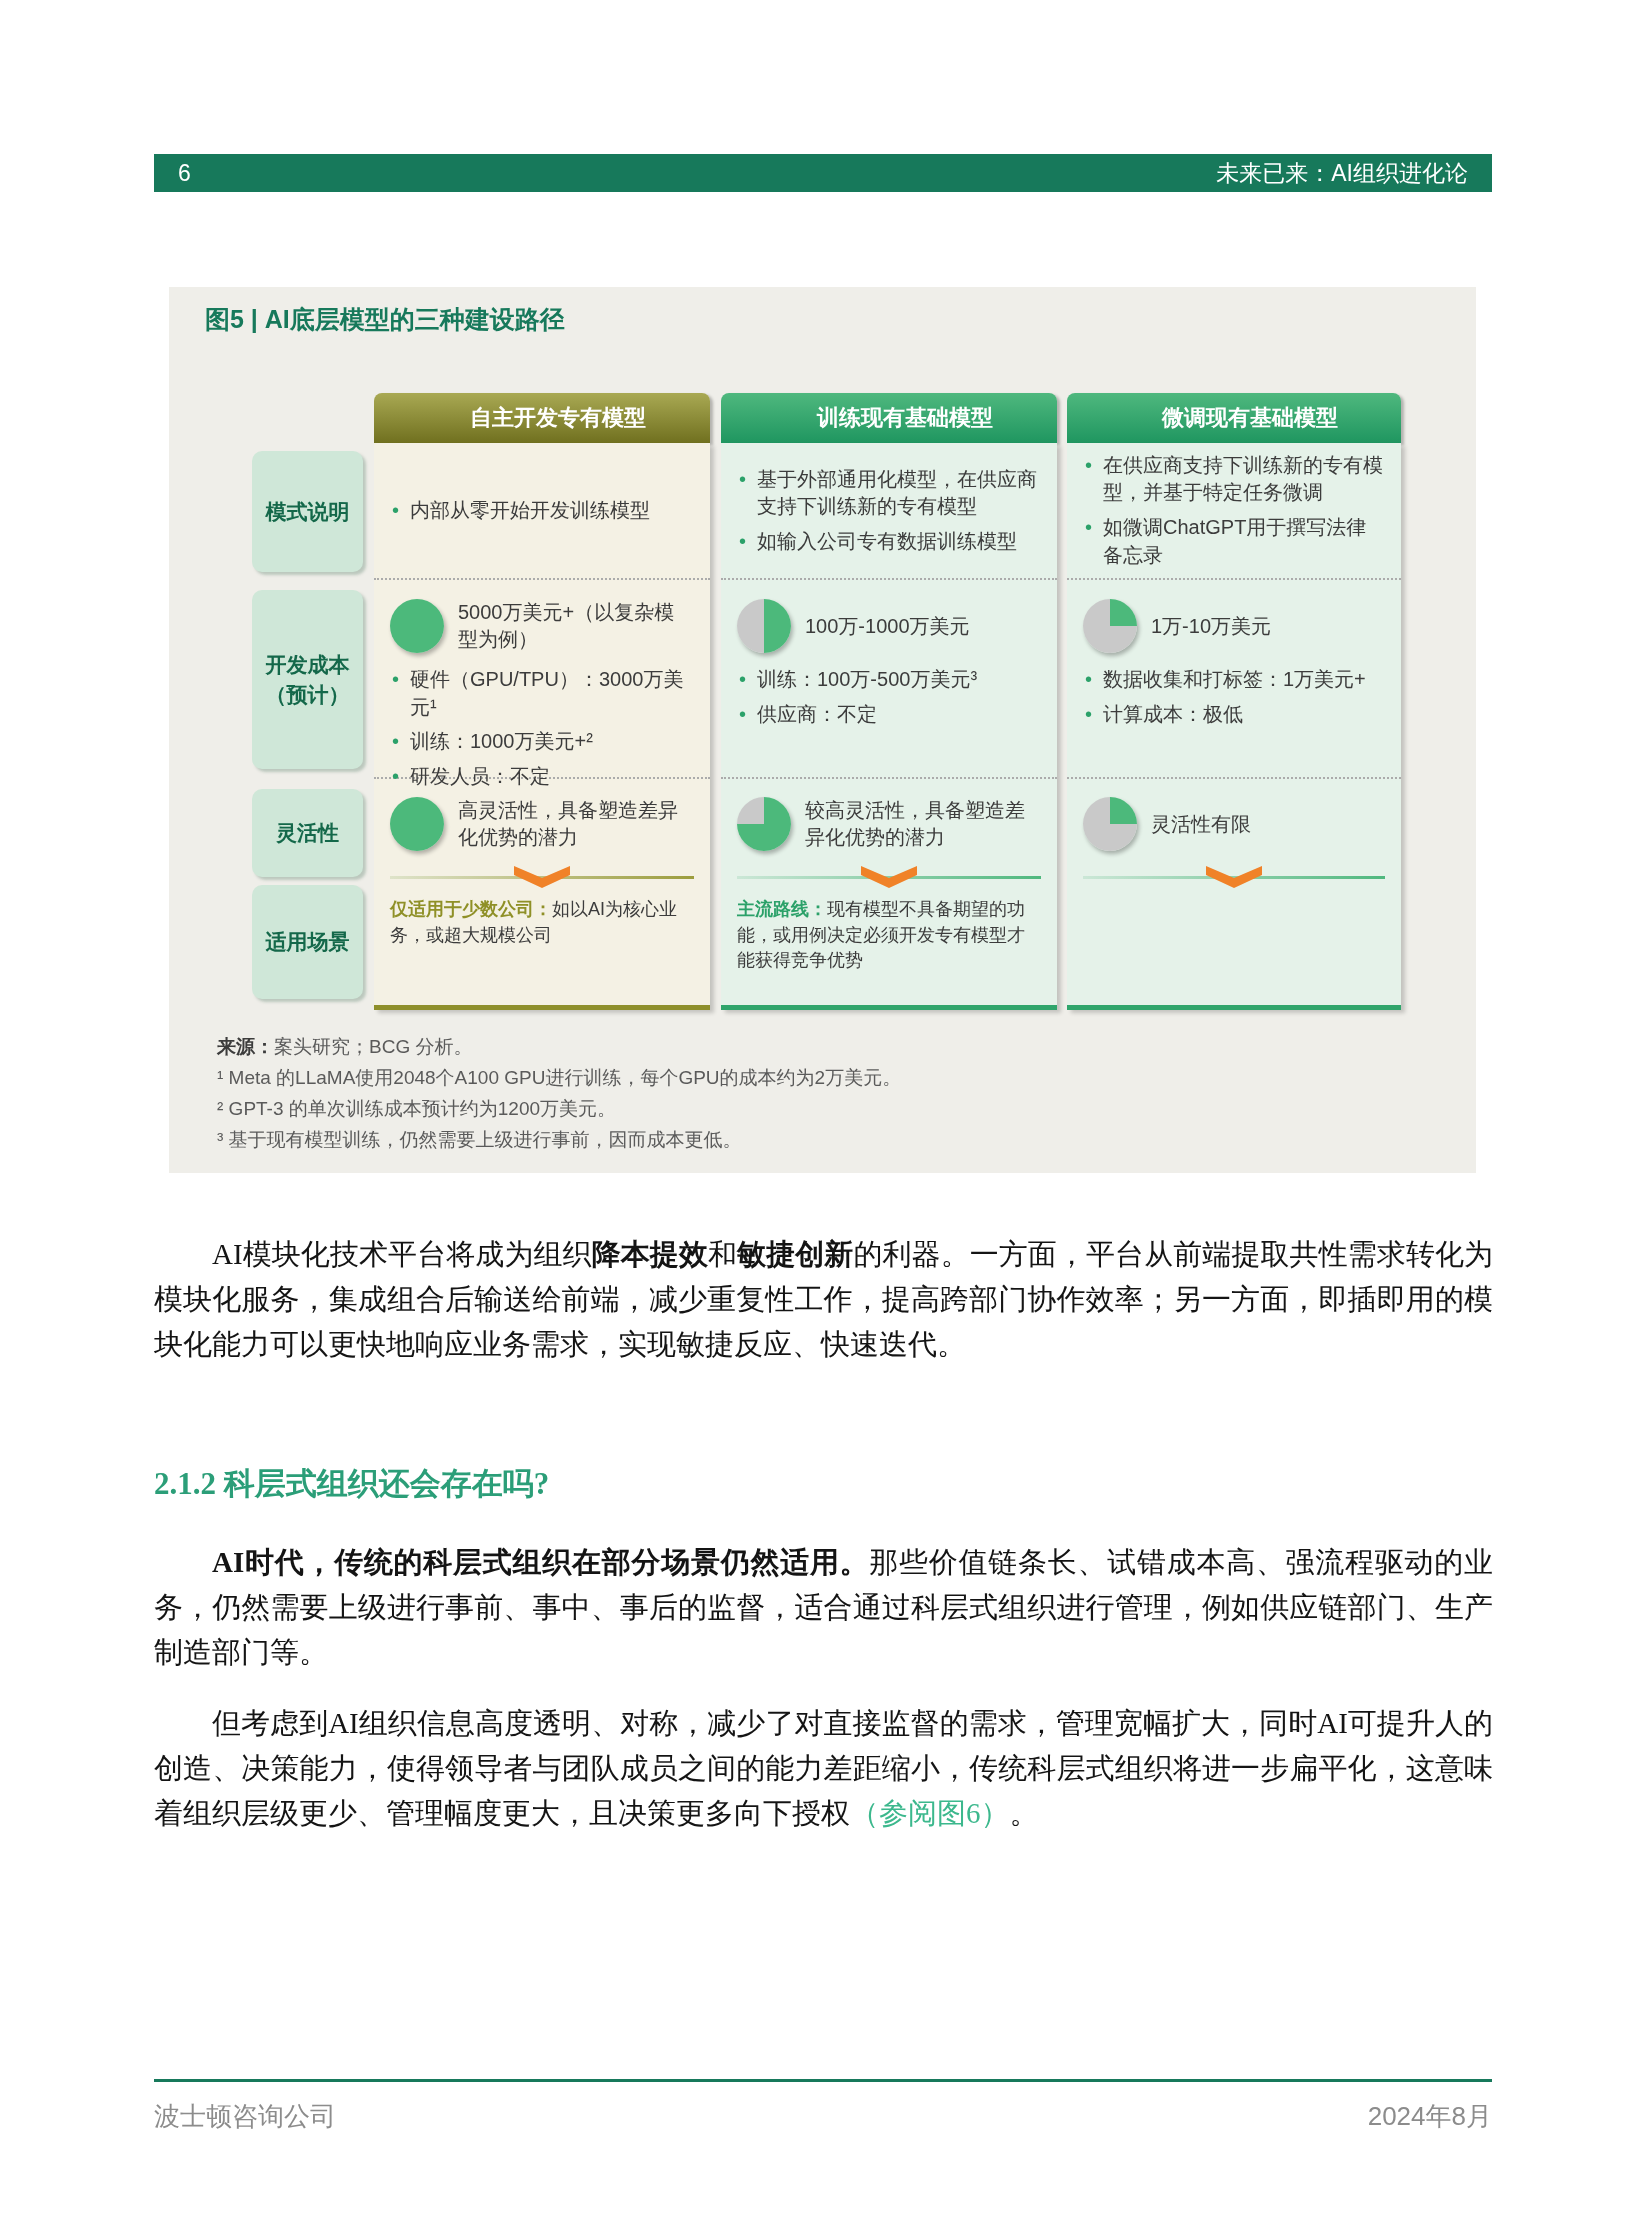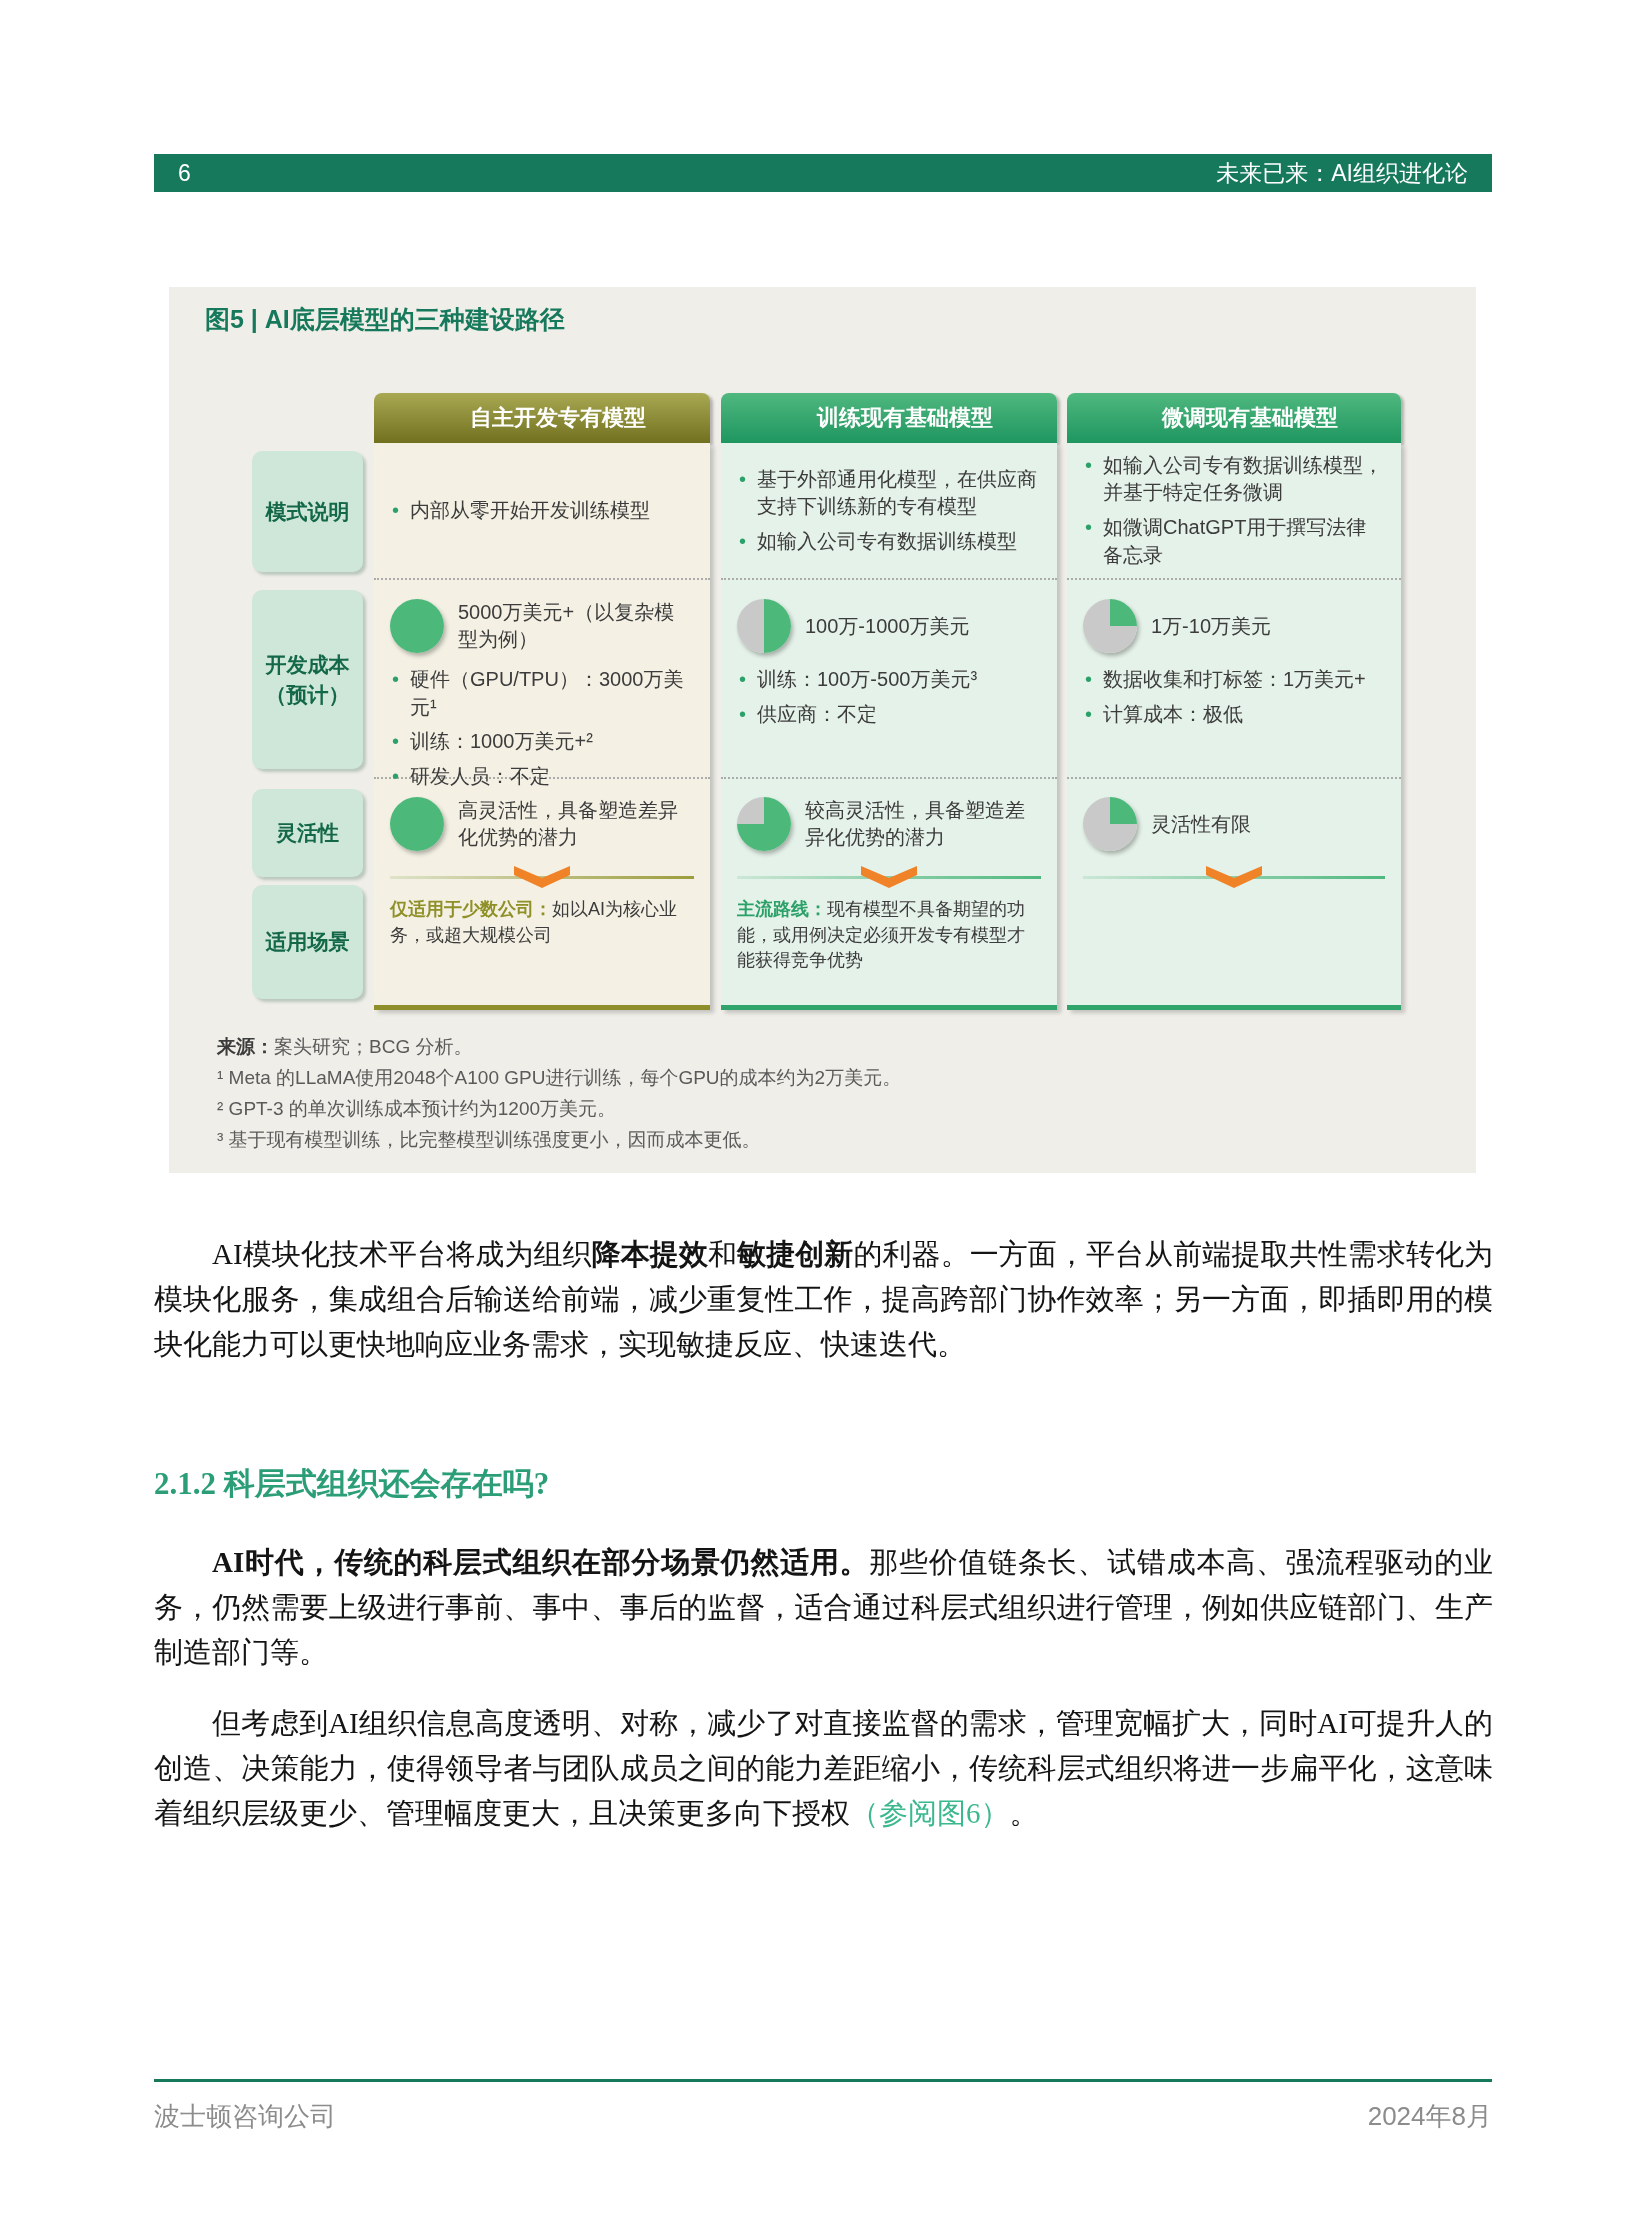--- a/index.html
+++ b/index.html
@@ -169,21 +169,21 @@
         </div>
         <div class="col-bottom"></div>
       </div>
     </div>
 
     <div class="col col-2 theme-green">
       <div class="col-header">微调现有基础模型</div>
       <div class="col-body">
         <div class="cell cell-mode">
           <ul class="bullets">
-            <li>如输入公司专有数据训练模型，并基于特定任务微调</li>
+            <li>在供应商支持下训练新的专有模型，并基于特定任务微调</li>
             <li>如微调ChatGPT用于撰写法律备忘录</li>
           </ul>
         </div>
         <div class="cell cell-cost">
           <div class="cost-top">
             <span class="pie" style="background: conic-gradient(rgb(76, 185, 123) 0deg, rgb(76, 185, 123) 25%, rgb(201, 201, 201) 25%, rgb(201, 201, 201) 100%);"></span>
             <span class="cell-text">1万-10万美元</span>
           </div>
           <ul class="bullets">
             <li>数据收集和打标签：1万美元+</li>
@@ -203,21 +203,21 @@
           </div>
         </div>
         <div class="col-bottom"></div>
       </div>
     </div>
 
     <div class="source-block">
       <div><span class="src-label">来源：</span><span>案头研究；BCG 分析。</span></div>
       <div>¹ Meta 的LLaMA使用2048个A100 GPU进行训练，每个GPU的成本约为2万美元。</div>
       <div>² GPT-3 的单次训练成本预计约为1200万美元。</div>
-      <div>³ 基于现有模型训练，比完整模型训练强度更小，因而成本更低。</div>
+      <div>³ 基于现有模型训练，仍然需要上级进行事前，因而成本更低。</div>
     </div>
   </section>
 
   <p class="body-para" id="para1">
     <span>AI模块化技术平台将成为组织</span><b>降本提效</b><span>和</span><b>敏捷创新</b><span>的利器。一方面，平台从前端提取共性需求转化为模块化服务，集成组合后输送给前端，减少重复性工作，提高跨部门协作效率；另一方面，即插即用的模块化能力可以更快地响应业务需求，实现敏捷反应、快速迭代。</span>
   </p>
 
   <h3 class="section-heading">2.1.2 科层式组织还会存在吗?</h3>
 
   <p class="body-para" id="para2">

